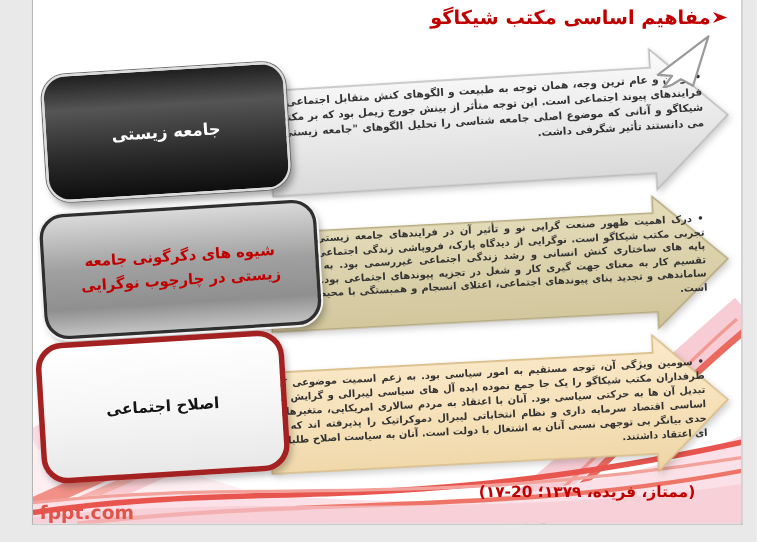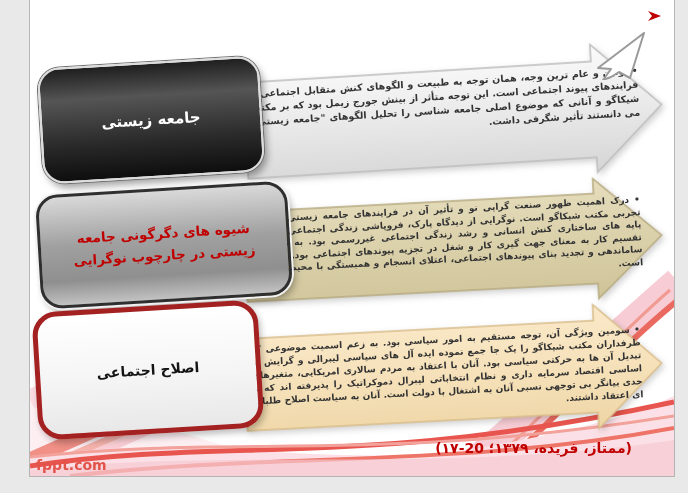--- a/index.html
+++ b/index.html
@@ -59,21 +59,21 @@
     box-shadow:2px 4px 6px rgba(0,0,0,0.25);
     color:#141414;font-size:14px;
   }
   
   .citation{
     position:absolute;right:42px;top:440px;z-index:30;direction:rtl;
     color:#c00000;font-weight:bold;font-size:14px;
   }
   .watermark{
     position:absolute;left:6px;top:457px;z-index:30;
-    color:#e2544a;font-weight:bold;font-size:14px;
+    color:#e2544a;font-weight:bold;font-size:17px;
   }
   .pointer{position:absolute;left:518px;top:30px;z-index:40;}
 </style>
 </head>
 <body>
 
 <div class="slide">
 
   <svg class="decor" width="644" height="476" viewBox="0 0 644 476">
     <path d="M0,476 L0,388 C90,420 190,436 268,476 Z" fill="#fdeef2"></path>
@@ -90,20 +90,21 @@
     <path d="M40,476 C250,452 430,468 644,428" stroke="#ee7468" stroke-width="4" fill="none"></path>
     <path d="M0,476 L0,470 C200,448 420,474 644,440 L644,476 Z" fill="#f6c9d0" opacity="0.7"></path>
   </svg>
 
   <div class="title-wrap">
     <span class="bullet-icon">
       <svg width="14" height="16" viewBox="0 0 14 16">
         <polygon points="0,3 13,8 0,13 4,8" fill="#c00000"></polygon>
       </svg>
     </span>
+    <span class="title-text">مفاهیم اساسی مکتب شیکاگو</span>
   </div>
 
   <div class="arrow-wrap a1">
     <svg width="424" height="134" viewBox="0 0 424 134">
       <defs>
         <linearGradient id="g1" x1="0" y1="0" x2="0" y2="1">
           <stop offset="0" stop-color="#fbfbfb"></stop>
             <stop offset="0.5" stop-color="#e9e9e9"></stop>
             <stop offset="1" stop-color="#d5d5d5"></stop>
         </linearGradient>

